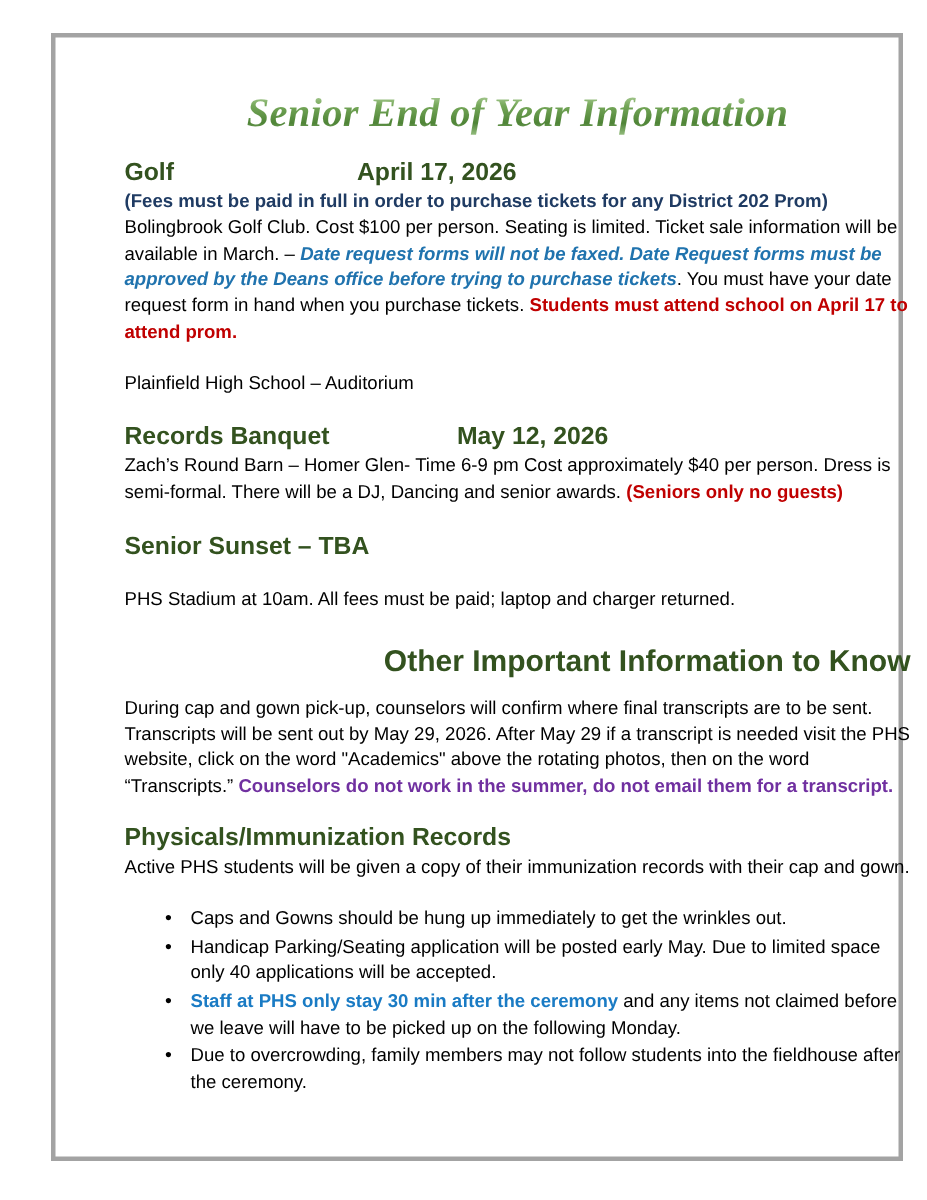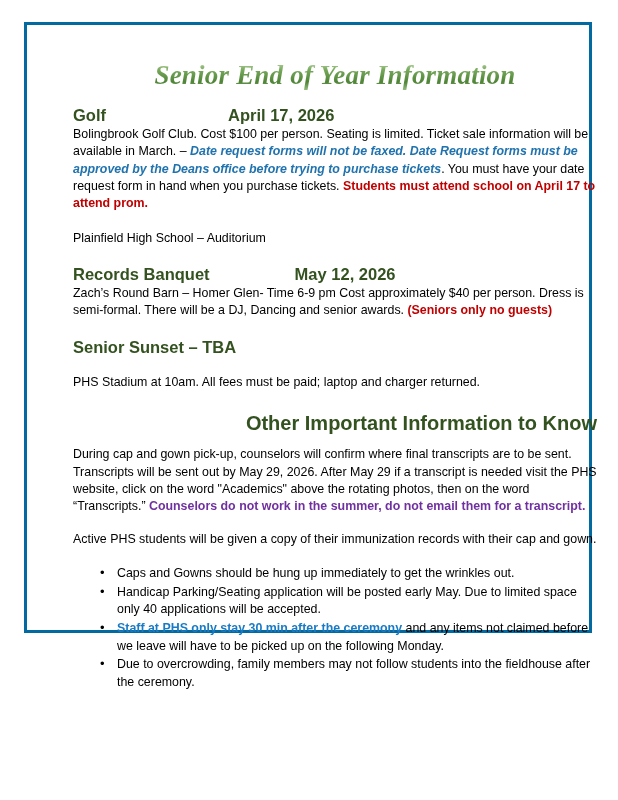--- a/index.html
+++ b/index.html
@@ -17,25 +17,25 @@
   }
   .page {
     position: absolute;
     left: 0; top: 0;
     width: 618px;
     height: 800px;
     background: #ffffff;
   }
   .page-frame {
     position: absolute;
-    left: 24px;
+    left: 34px;
     top: 22px;
     width: 568px;
-    height: 611px;
-    border: 3px solid #0369a1;
+    height: 752px;
+    border: 3px solid #a3a3a3;
     box-sizing: border-box;
     background: #ffffff;
   }
   .content {
     position: absolute;
     left: 46px;
     top: 34px;
     width: 524px;
   }
 
@@ -152,20 +152,21 @@
 <body>
 
 <div class="page">
   <div class="page-frame">
     <div class="content">
 
       <h1 class="doc-title">Senior End of Year Information</h1>
 
       <div class="event">
         <div class="event-head"><span class="ev-name">Golf</span><span style="display:inline-block;width:122px"></span><span class="ev-date">April 17, 2026</span></div>
+        <p class="body-text"><span class="navy-bold">(Fees must be paid in full in order to purchase tickets for any District 202 Prom)</span></p>
         <p class="body-text"><span>Bolingbrook Golf Club.  Cost $100 per person.  Seating is limited. Ticket sale information will be available in March. – </span><span class="blue-bolditalic">Date request forms will not be faxed.  Date Request forms must be approved by the Deans office before trying to purchase tickets</span><span>. You must have your date request form in hand when you purchase tickets. </span><span class="red-bold">Students must attend school on April 17 to attend prom.</span></p>
       </div>
 
       <div class="gap-md"></div>
 
       <div class="event">
         <p class="body-text">Plainfield High School – Auditorium</p>
       </div>
 
       <div class="gap-md"></div>
@@ -193,20 +194,21 @@
 
       <div class="gap-sm"></div>
 
       <div class="section">
         <p class="body-text"><span>During cap and gown pick-up, counselors will confirm where final transcripts are to be sent. Transcripts will be sent out by May 29, 2026. After May 29 if a transcript is needed visit the PHS website, click on the word "Academics" above the rotating photos, then on the word “Transcripts.” </span><span class="purple-bold">Counselors do not work in the summer, do not email them for a transcript.</span></p>
       </div>
 
       <div class="gap-md"></div>
 
       <div class="section">
+        <div class="sub-head">Physicals/Immunization Records</div>
         <p class="body-text">Active PHS students will be given a copy of their immunization records with their cap and gown.</p>
       </div>
 
       <div class="gap-md"></div>
 
       <div class="section">
         <ul class="bullets">
           <li><span>Caps and Gowns should be hung up immediately to get the wrinkles out.</span></li>
           <li><span>Handicap Parking/Seating application will be posted early May.  Due to limited space only 40 applications will be accepted.</span></li>
           <li><span class="blue-bold">Staff at PHS only stay 30 min after the ceremony</span><span> and any items not claimed before we leave will have to be picked up on the following Monday.</span></li>

